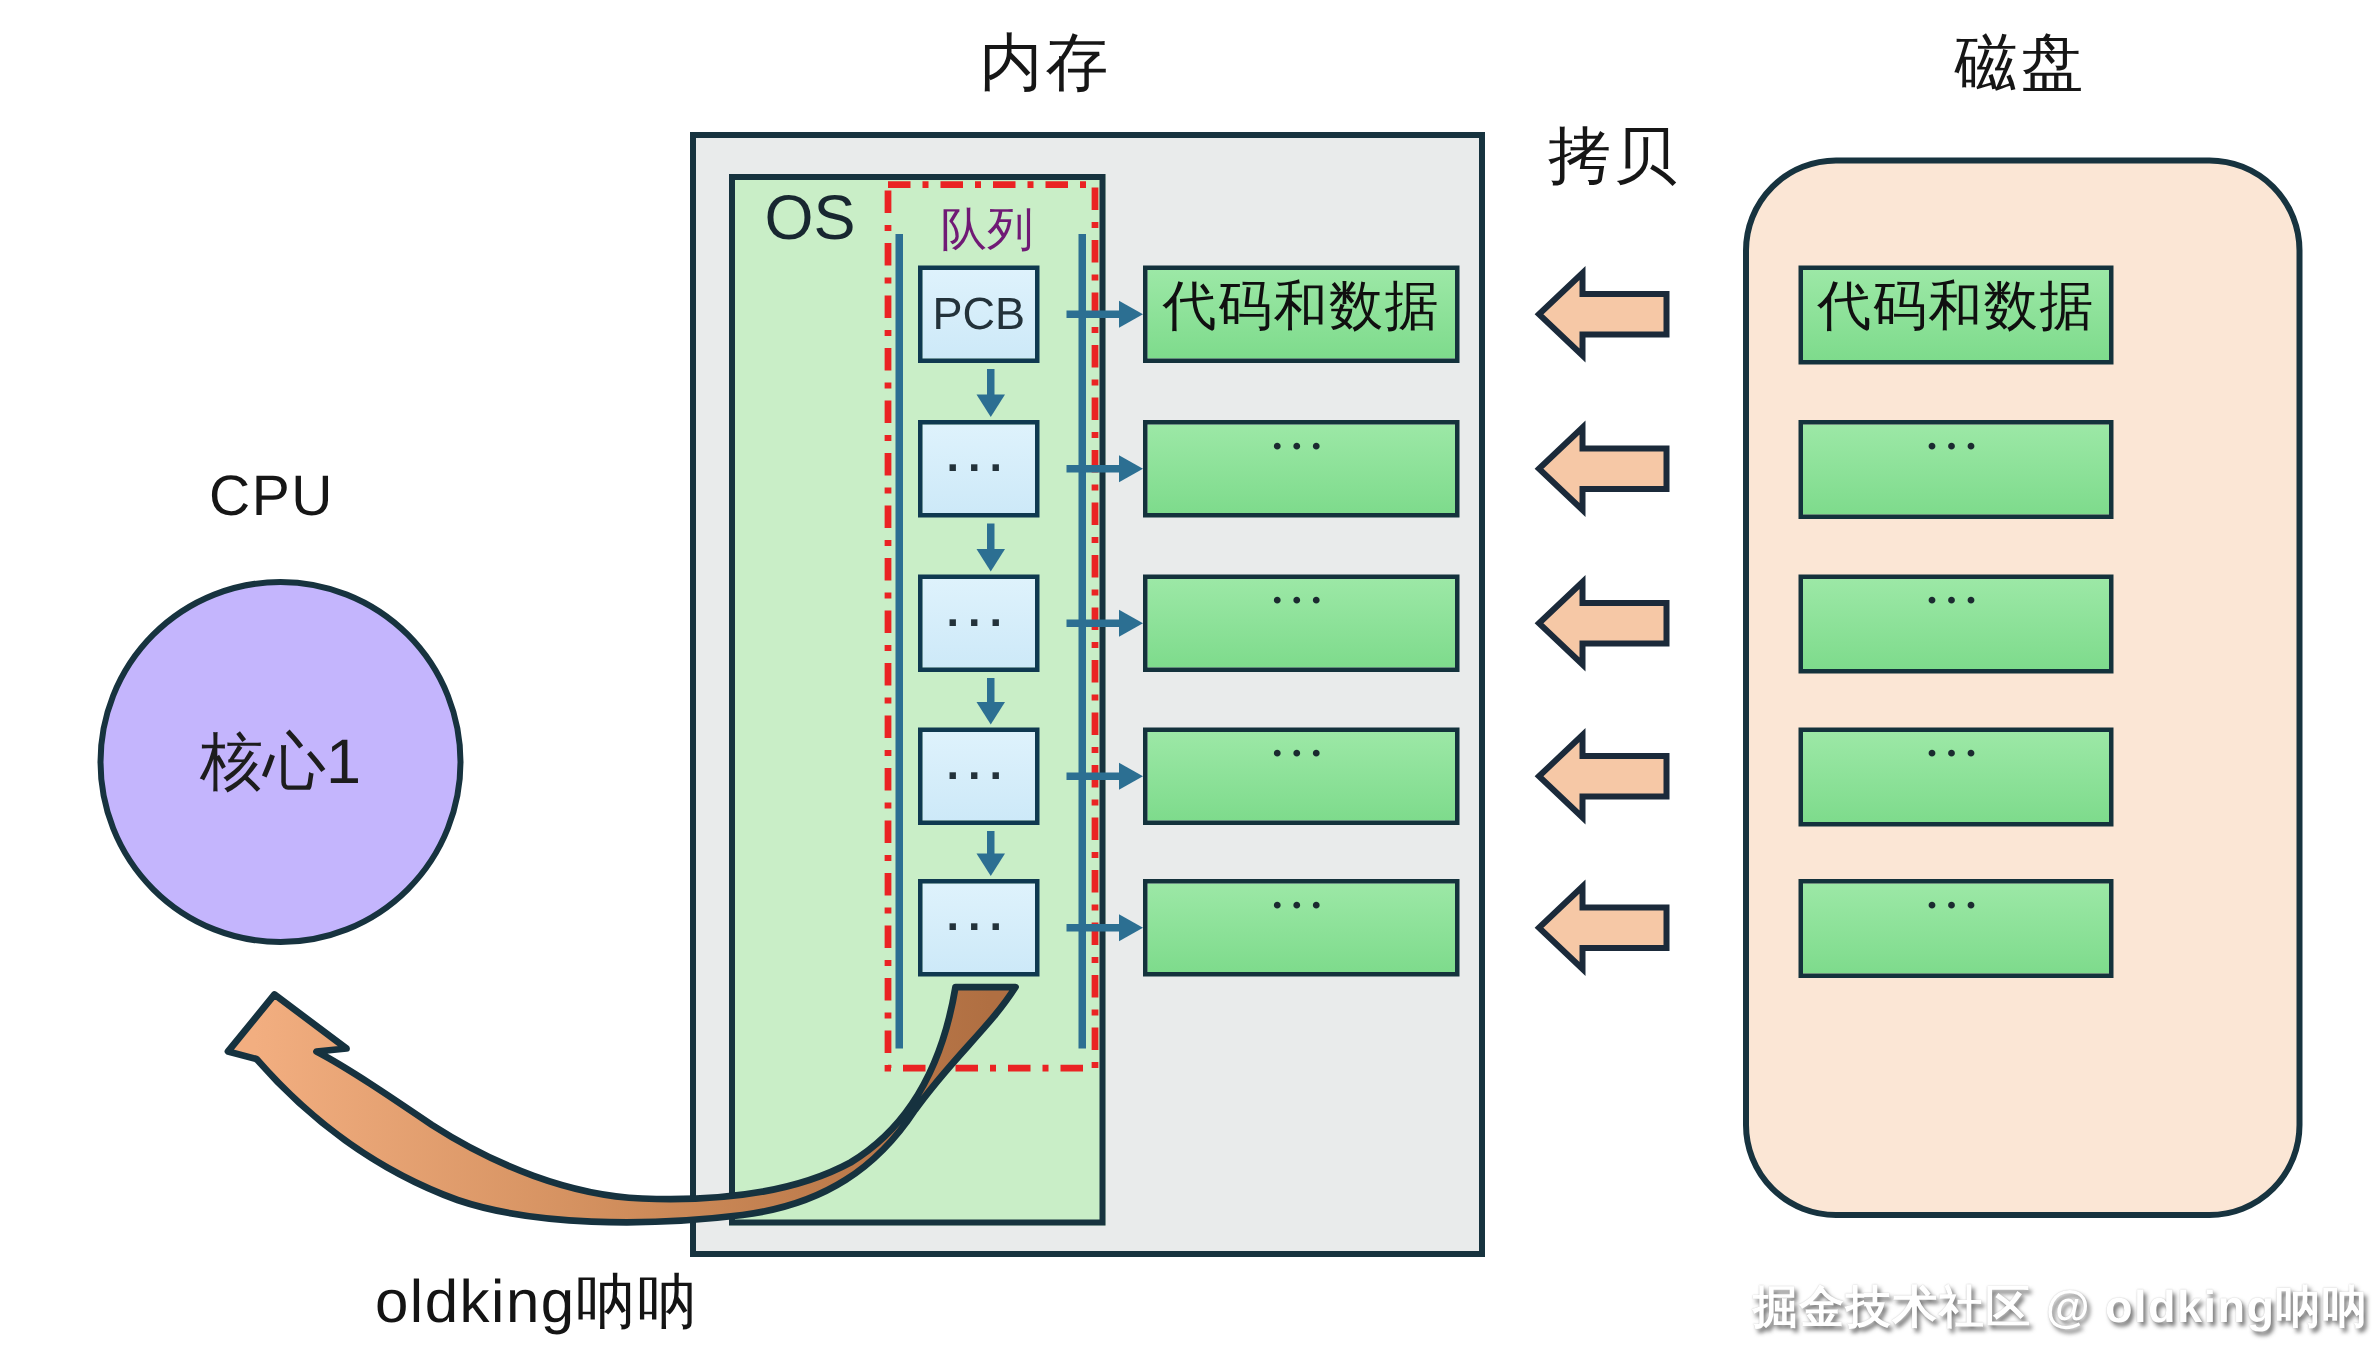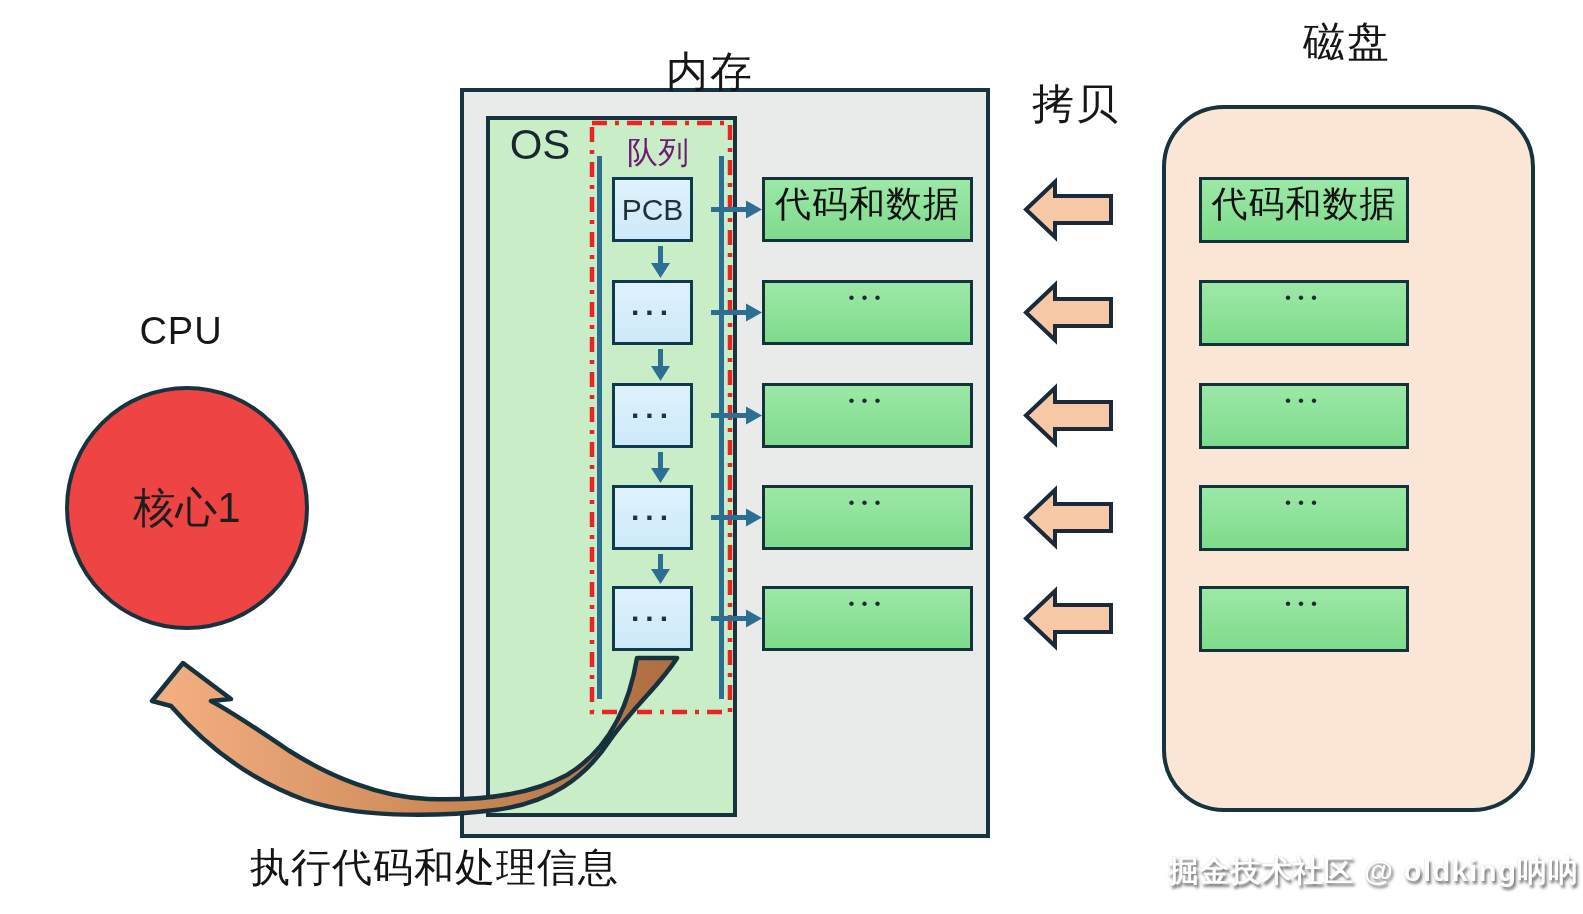--- a/index.html
+++ b/index.html
@@ -5,26 +5,26 @@
   html,body{margin:0;padding:0;background:#ffffff;}
   #canvas{position:relative;width:1583px;height:914px;background:#ffffff;overflow:hidden;
           font-family:"Liberation Sans","DejaVu Sans",sans-serif;color:#111;}
   .abs{position:absolute;box-sizing:border-box;}
   .label{display:flex;align-items:center;justify-content:center;text-align:center;}
 
   
   .memory-box{left:460px;top:88px;width:530px;height:750px;background:#e9ebeb;border:4px solid #17333f;}
   .os-box{left:486px;top:116px;width:251px;height:701px;background:#c9eec7;border:4px solid #17333f;}
   .disk-box{left:1162px;top:105px;width:373px;height:707px;background:#fbe6d5;border:4px solid #17333f;border-radius:62px;}
-  .cpu-circle{left:65px;top:386px;width:244px;height:244px;border-radius:50%;background:#ef4444;border:4px solid #17333f;
+  .cpu-circle{left:65px;top:386px;width:244px;height:244px;border-radius:50%;background:#c4b5fd;border:4px solid #17333f;
               display:flex;align-items:center;justify-content:center;}
 
   
   .title{font-size:42px;color:#161616;letter-spacing:2px;}
-  .t-memory{left:560px;top:14px;width:300px;margin-top:30px;}
+  .t-memory{left:547px;top:14px;width:300px;}
   .t-disk{left:1197px;top:14px;width:300px;}
   .t-copy{left:976px;top:76px;width:200px;}
   .t-cpu{left:81px;top:310px;width:200px;font-size:38px;letter-spacing:1px;}
   .t-core{font-size:42px;color:#1d1d1d;}
   .t-os{left:492px;top:121px;width:96px;font-size:42px;color:#182730;text-align:center;}
   .t-queue{left:593px;top:132px;width:130px;font-size:31px;color:#701a75;}
 
   
   .qbox{left:612px;width:81px;height:65px;background:linear-gradient(#def2fc,#cde9f8);
         border:3px solid #0f3950;display:flex;align-items:center;justify-content:center;}
@@ -163,15 +163,15 @@
              C 530 795 480 801 428 799
              C 380 797 330 777 288 750
              C 260 731 232 712 211 701
              L 231 699 L 183 663 L 152 701 L 171 706
              C 205 745 250 780 305 800
              C 355 817 430 818 495 810
              C 550 803 585 778 610 740
              C 635 705 660 685 677 658 Z" fill="url(#swooshGrad)" stroke="#16323f" stroke-width="4.5" stroke-linejoin="round"></path>
   </svg>
 
-  <div class="abs caption">执行代码和处理信息</div>
+  <div class="abs caption">oldking呐呐</div>
   <div class="abs watermark">掘金技术社区 @ oldking呐呐</div>
 </div>
 
 </body></html>

